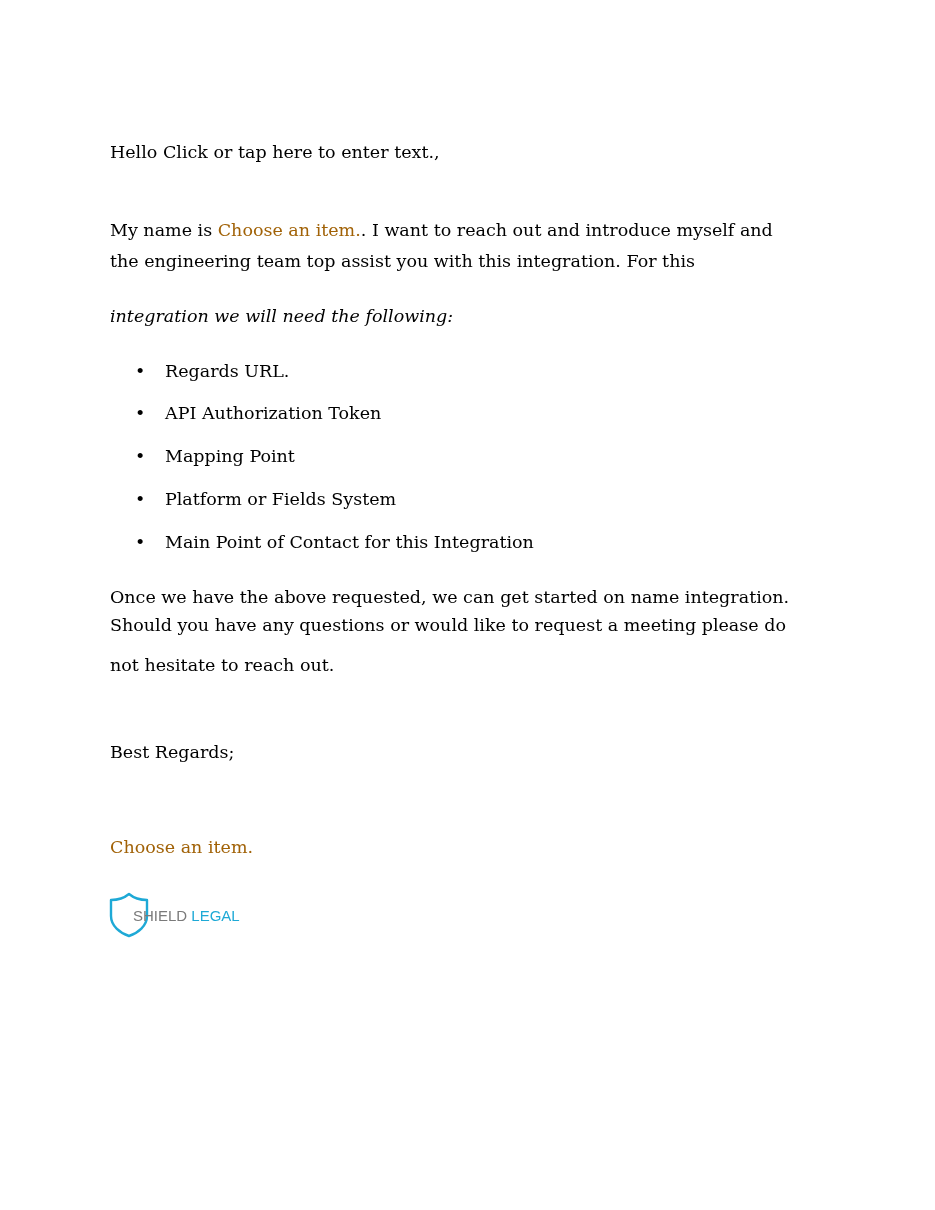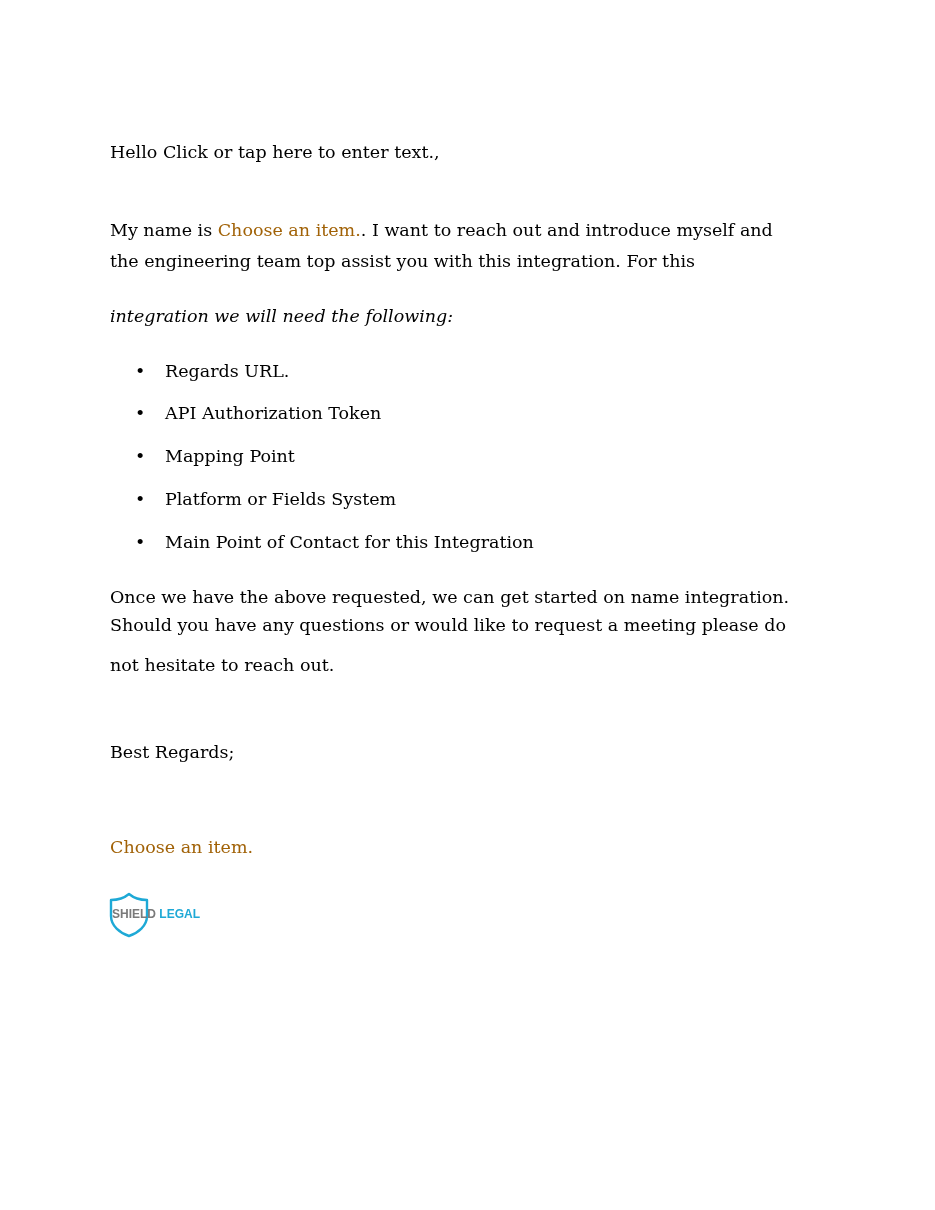--- a/index.html
+++ b/index.html
@@ -4,22 +4,22 @@
   <style>
     html, body { margin: 0; padding: 0; background: #ffffff; }
     body { width: 935px; height: 1210px; position: relative; overflow: hidden;
       font-family: "DejaVu Serif", serif; font-size: 17.5px; color: #000; }
     .line { position: absolute; left: 110px; white-space: nowrap; line-height: 22px; }
     .ph { color: #a16207; }
     .bullet { position: absolute; left: 135px; white-space: nowrap; line-height: 22px; }
     .bullet .dot { position: absolute; left: 0; }
     .bullet .txt { position: absolute; left: 30px; }
     .logo { position: absolute; left: 109px; top: 892px; width: 100px; height: 46px; }
-    .logo-text { position: absolute; left: 3px; top: 15px; font-family: "Liberation Sans", sans-serif;
-      font-weight: bold; font-size: 12px; white-space: nowrap; }
+    .logo-text { position: absolute; left: 24px; top: 15px; font-family: "Liberation Sans", sans-serif;
+      font-weight: normal; font-size: 15px; white-space: nowrap; }
     .logo-text .a { color: #7a7a7a; }
     .logo-text .b { color: #1ea9d6; }
   </style>
 </head>
 <body>
 
 <div class="line" style="top:109px;margin-top:32px;">
   <span>Hello </span><span>Click or tap here to enter text.</span><span>,</span>
 </div>
 

